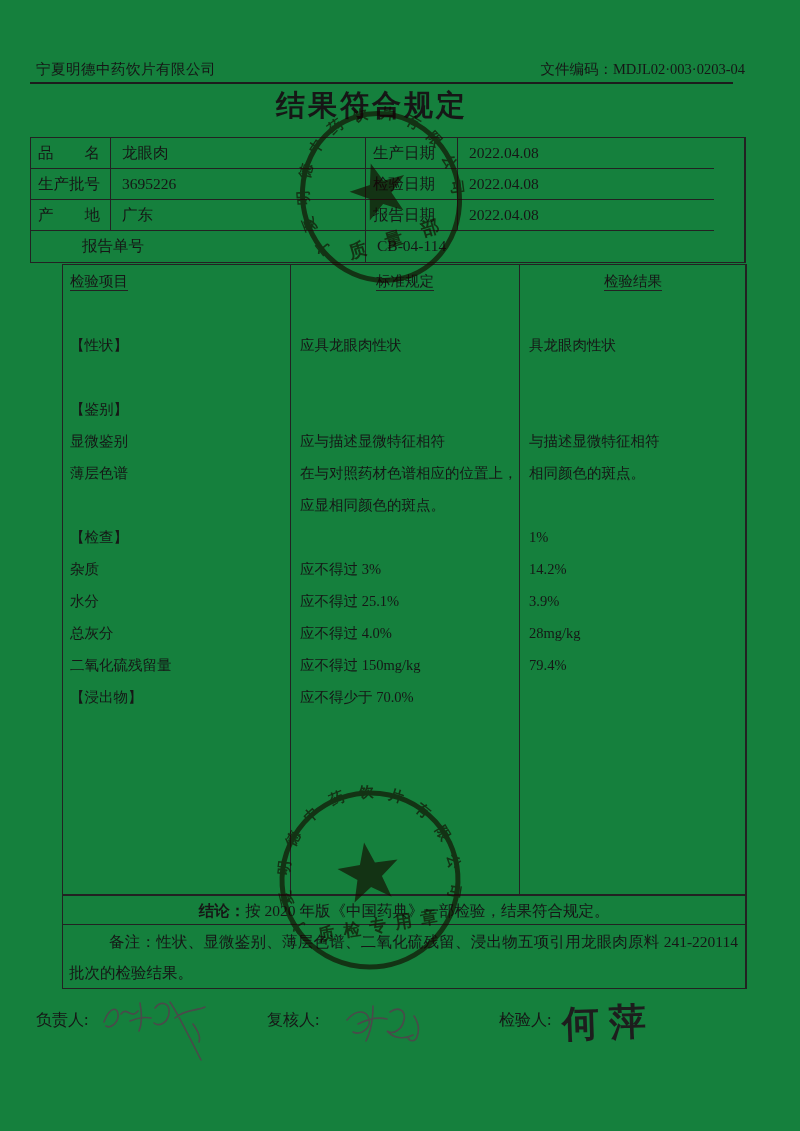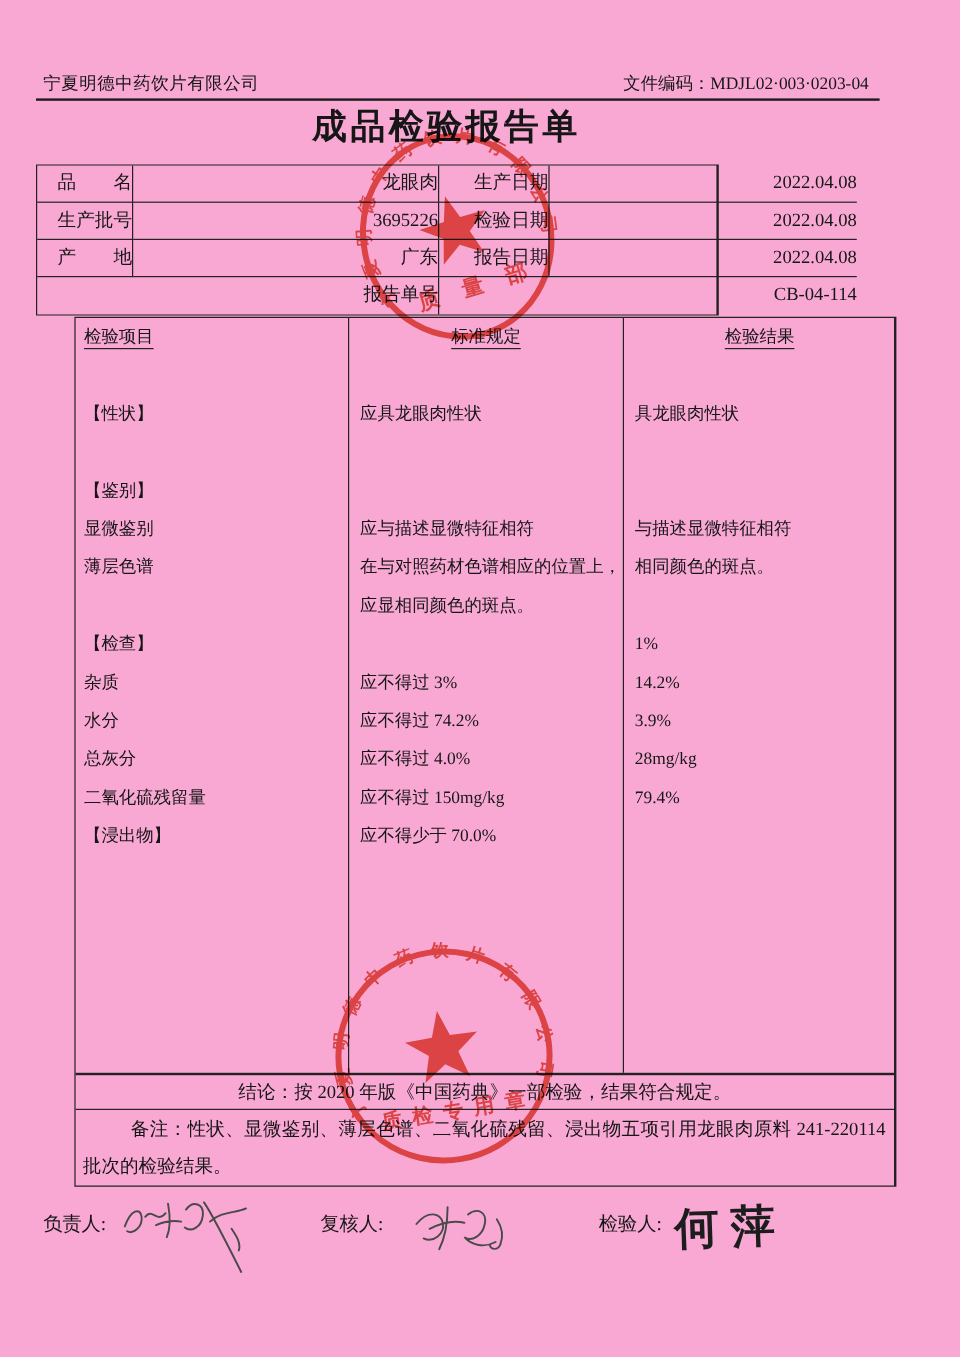--- a/index.html
+++ b/index.html
@@ -1,51 +1,51 @@
 <!DOCTYPE html>
 <html><head>
 <meta charset="utf-8">
 <style>
   * { margin:0; padding:0; box-sizing:border-box; }
   html,body { background:#ffffff; }
   .page {
-    position:relative; width:800px; height:1131px; background:#f9a8d4;
+    position:relative; width:800px; height:1131px; background:#15803d;
     font-family:"Liberation Serif","DejaVu Serif",serif; color:#161616; overflow:hidden;
   }
   
   .hdr-company { position:absolute; left:36px; top:60px; font-size:14.5px; letter-spacing:.5px; }
-  .hdr-code    { position:absolute; right:76px; top:60px; font-size:14.5px; }
+  .hdr-code    { position:absolute; right:55px; top:60px; font-size:14.5px; }
   .hdr-rule    { position:absolute; left:30px; top:82px; width:703px; height:2px; background:#1c1c1c; }
   .doc-title   { position:absolute; left:30px; top:86px; width:684px; text-align:center;
                  font-size:29px; font-weight:bold; letter-spacing:3px; }
   
-  .info-table { position:absolute; left:30px; top:137px; width:569px;
+  .info-table { position:absolute; left:30px; top:137px; width:716px;
                 border:1px solid #222; border-right-width:2px; display:grid;
-                grid-template-columns:80px 255px 92px 256px;text-align:right; }
+                grid-template-columns:80px 255px 92px 256px; }
   .info-table > div { border-right:1px solid #222; border-bottom:1px solid #222;
                       height:31px; line-height:30px; font-size:15.5px; white-space:nowrap; overflow:hidden; }
   .info-table > div:nth-child(4n) { border-right:none; }
   .ic-label { padding-left:7px; }
   .ic-value { padding-left:11px; }
   .span2a { grid-column:1 / span 2; border-right:1px solid #222;margin-left:44px; }
   .span2b { grid-column:3 / span 2; border-right:none !important; }
   .last-row { border-bottom:none !important; }
   
   .main-table { position:absolute; left:30px; top:264px; width:685px; border:1px solid #222;
                 border-right-width:2px; background:transparent;margin-left:32px; }
   .cols { display:grid; grid-template-columns:228px 229px 226px; height:629px; }
   .main-col { border-right:1px solid #222; overflow:hidden; }
   .main-col:last-child { border-right:none; }
   .line { height:32px; line-height:32px; padding:0 7px; font-size:14.5px; white-space:nowrap; }
   .main-col.c2 .line, .main-col.c3 .line { padding:0 9px; }
   .hline { text-align:left; }
   .main-col.c2 .hline, .main-col.c3 .hline { text-align:center; }
   .hul { border-bottom:1px solid #222; padding-bottom:1px; }
   .concl-row { border-top:2px solid #222; height:30px; line-height:29px; text-align:center; font-size:15.5px; }
-  .concl-label { font-weight:normal; }
+  .concl-label { font-weight:bold; }
   .remark-row { border-top:1px solid #222; height:64px; padding:1px 7px 0 6px;
                 font-size:15.5px; line-height:31px; text-indent:40px; text-align:justify; }
   
   .sig-label { position:absolute; font-size:16px; white-space:nowrap; }
   .sig-svg { position:absolute; }
   .sig-stroke { fill:none; stroke:#4a4a4a; stroke-width:1.6; stroke-linecap:round; }
   .inspector-name { position:absolute; left:562px; top:998px; font-size:37px; font-weight:600;
                     letter-spacing:10px; transform:rotate(-2deg); color:#1d1d1d; white-space:nowrap; }
   
   .stamp { position:absolute; mix-blend-mode:multiply; opacity:.85; }
@@ -57,21 +57,21 @@
   .stamp-bottom .dept-text { font-size:17px; letter-spacing:9px; }
 </style>
 </head>
 <body>
 
 <div class="page">
 
   <div class="hdr-company">宁夏明德中药饮片有限公司</div>
   <div class="hdr-code">文件编码：MDJL02·003·0203-04</div>
   <div class="hdr-rule"></div>
-  <div class="doc-title">成品检验报告单</div>
+  <div class="doc-title">结果符合规定</div>
 
   <div class="info-table">
     <div class="ic-label">品　　名</div>
     <div class="ic-value">龙眼肉</div>
     <div class="ic-label">生产日期</div>
     <div class="ic-value">2022.04.08</div>
 
     <div class="ic-label">生产批号</div>
     <div class="ic-value">3695226</div>
     <div class="ic-label">检验日期</div>
@@ -108,21 +108,21 @@
           <div class="line hline"><span class="hul">标准规定</span></div>
           <div class="line"></div>
           <div class="line">应具龙眼肉性状</div>
           <div class="line"></div>
           <div class="line"></div>
           <div class="line">应与描述显微特征相符</div>
           <div class="line">在与对照药材色谱相应的位置上，</div>
           <div class="line">应显相同颜色的斑点。</div>
           <div class="line"></div>
           <div class="line">应不得过 3%</div>
-          <div class="line">应不得过 74.2%</div>
+          <div class="line">应不得过 25.1%</div>
           <div class="line">应不得过 4.0%</div>
           <div class="line">应不得过 150mg/kg</div>
           <div class="line">应不得少于 70.0%</div>
         </div>
       <div class="main-col c3">
           <div class="line hline"><span class="hul">检验结果</span></div>
           <div class="line"></div>
           <div class="line">具龙眼肉性状</div>
           <div class="line"></div>
           <div class="line"></div>

